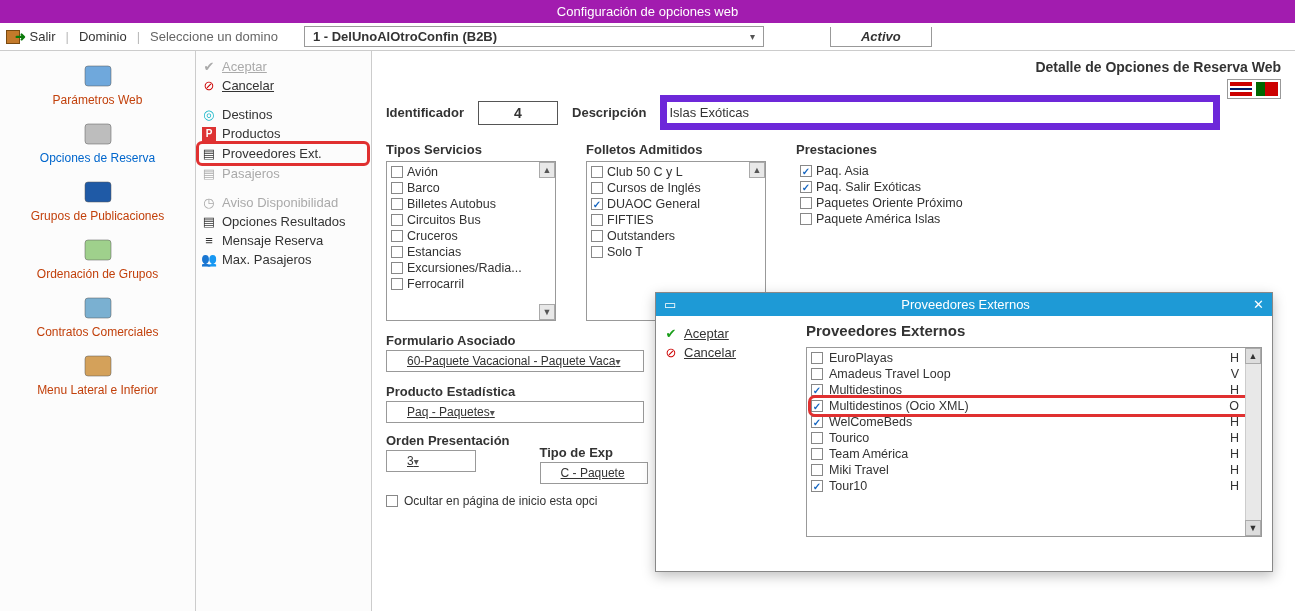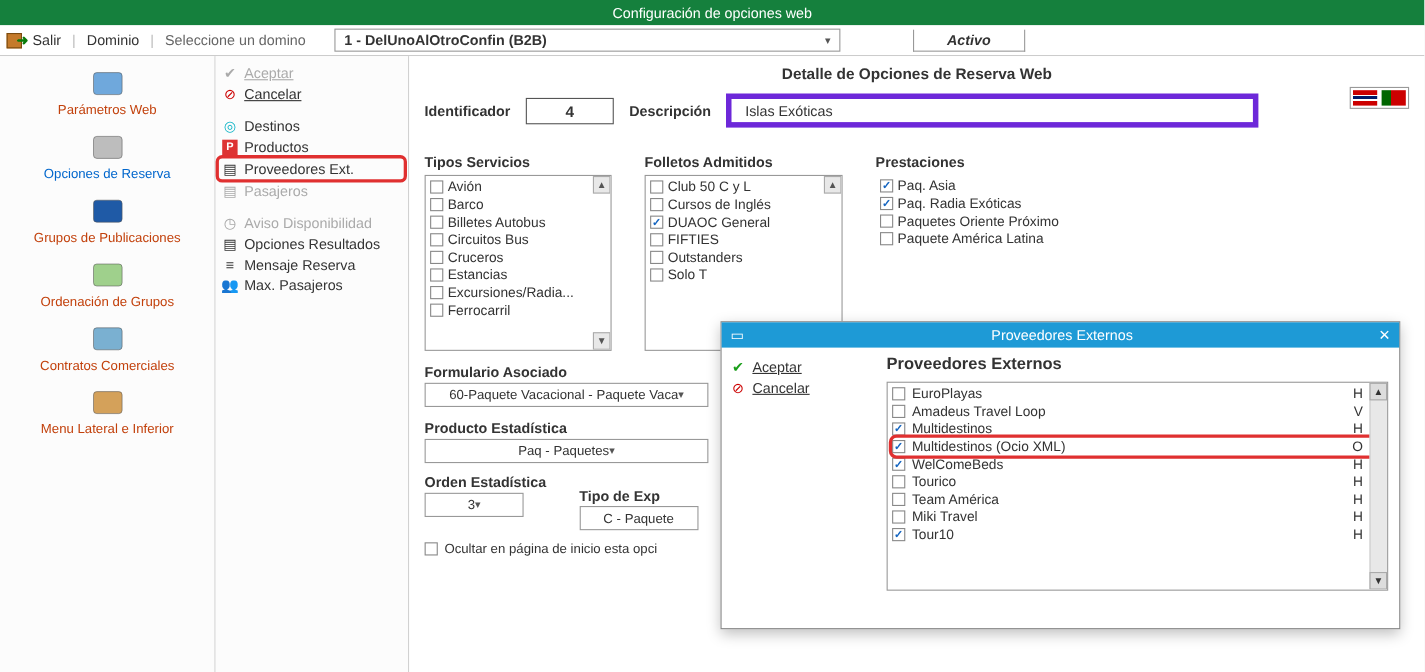--- a/index.html
+++ b/index.html
@@ -7,21 +7,21 @@
     margin: 0;
     font-family: "Segoe UI", Tahoma, sans-serif;
     font-size: 12px;
     color: #333;
     background: #f4f4f4;
     width: 1295px;
     height: 611px;
     overflow: hidden;
   }
   .titlebar {
-    background: #15803d;
+    background: #a21caf;
     color: #fff;
     text-align: center;
     padding: 4px 0;
     font-size: 13px;
   }
   .toolbar {
     background: #fff;
     border-bottom: 1px solid #ccc;
     padding: 3px 6px;
     display: flex;
@@ -87,43 +87,43 @@
     outline: 3px solid #e03030;
     outline-offset: -1px;
     border-radius: 4px;
   }
   .content {
     flex: 1;
     background: #fff;
     padding: 8px 14px;
     position: relative;
   }
-  .subtitle { text-align: center; font-weight: bold; font-size: 14px; margin-bottom: 10px; }
+  .subtitle { text-align: right; font-weight: bold; font-size: 14px; margin-bottom: 20px; }
   .flags { position: absolute; right: 14px; top: 28px; display:flex; gap:4px; border:1px solid #999; padding:2px;}
   .flag { width:22px; height:14px; display:inline-block; }
   .flag-uk { background: linear-gradient(#cc0000 0 30%, #fff 30% 40%, #001b69 40% 60%, #fff 60% 70%, #cc0000 70%); }
   .flag-pt { background: linear-gradient(90deg, #006600 0 40%, #cc0000 40%); position:relative;}
-  .row { display:flex; align-items:center; gap:14px; margin-bottom:24px;}
+  .row { display:flex; align-items:center; gap:14px; margin-bottom:12px;}
   .lbl { font-weight: bold; font-size:13px;}
   .ident-box { border:1px solid #555; width:80px; text-align:center; padding:3px 0; font-size:14px; font-weight:bold;}
-  .desc-input { border:5px solid #6d28d9; padding:3px 12px; width:484px; font-size:13px;}
+  .desc-input { border:7px solid #6d28d9; padding:3px 2px; width:560px; font-size:13px;}
   .section-row { display:flex; gap:30px; margin-top:6px;}
   .section { }
   .section h4 { margin:0 0 4px; font-size:13px; font-weight:bold;}
   .listbox { border:1px solid #999; width:170px; height:160px; overflow:hidden; background:#fff; position:relative; padding:2px;}
   .listbox.wide { width:180px;}
   .listbox.prest { width:270px; border:none;}
   .listbox .scroll-btn { position:absolute; right:0; width:16px; height:16px; background:#e8e8e8; border:1px solid #aaa; display:flex;align-items:center;justify-content:center; font-size:9px; color:#555;}
   .listbox .scroll-btn.up{top:0;} .listbox .scroll-btn.dn{bottom:0;}
   .li-item { display:flex; align-items:center; gap:4px; padding:1px 2px; font-size:12.5px;}
   .chk { width:12px; height:12px; border:1px solid #888; display:inline-flex; align-items:center; justify-content:center; background:#fff; font-size:10px; color:#1565c0; font-weight:bold;}
   .chk.checked::after { content:"✓"; }
   .formrow { margin-top:12px; }
   .formrow h4 {margin:0 0 2px; font-size:13px; font-weight:bold;}
-  .sel-box { border:1px solid #999; padding:3px 20px; display:flex; justify-content:center; align-items:center; background:#fff; width:258px;}
+  .sel-box { border:1px solid #999; padding:3px 20px; display:flex; justify-content:flex-start; align-items:center; background:#fff; width:258px;text-decoration:underline;}
   .sel-box.wide{width:258px;}
   .dropdown-caret{font-size:10px;color:#555;}
   .form-inline{display:flex;gap:30px;margin-top:10px;}
   .ocultar-row{display:flex;align-items:center;gap:6px;margin-top:10px;}
 
   
   .dialog {
     position: absolute;
     left: 655px;
     top: 292px;
@@ -363,29 +363,29 @@
       </div>
       <div class="section" style="">
         <h4>Prestaciones</h4>
         <div class="listbox prest" id="prest-box">
             <div class="li-item">
               <span class="chk checked"></span>
               <span>Paq. Asia</span>
             </div>
             <div class="li-item">
               <span class="chk checked"></span>
-              <span>Paq. Radia Exóticas</span>
+              <span>Paq. Salir Exóticas</span>
             </div>
             <div class="li-item">
               <span class="chk"></span>
               <span>Paquetes Oriente Próximo</span>
             </div>
             <div class="li-item">
               <span class="chk"></span>
-              <span>Paquete América Latina</span>
+              <span>Paquete América Islas</span>
             </div>
           </div>
       </div>
     </div>
 
     <div class="formrow">
       <h4>Formulario Asociado</h4>
       <div class="sel-box wide">
         <span>60-Paquete Vacacional - Paquete Vaca</span>
           <span class="dropdown-caret">▾</span>
@@ -393,21 +393,21 @@
     </div>
     <div class="formrow">
       <h4>Producto Estadística</h4>
       <div class="sel-box wide">
         <span>Paq - Paquetes</span>
           <span class="dropdown-caret">▾</span>
       </div>
     </div>
     <div class="form-inline">
       <div>
-        <h4 style="margin:0 0 2px;font-size:13px;font-weight:bold">Orden Estadística</h4>
+        <h4 style="margin:0 0 2px;font-size:13px;font-weight:bold">Orden Presentación</h4>
         <div class="sel-box" style="width:90px">
           <span>3</span>
             <span class="dropdown-caret">▾</span>
         </div>
       </div>
       <div>
         <h4 style="margin:12px 0 2px;font-size:13px;font-weight:bold">Tipo de Exp</h4>
         <div class="sel-box" style="width:108px">
           <span>C - Paquete</span>
         </div>

